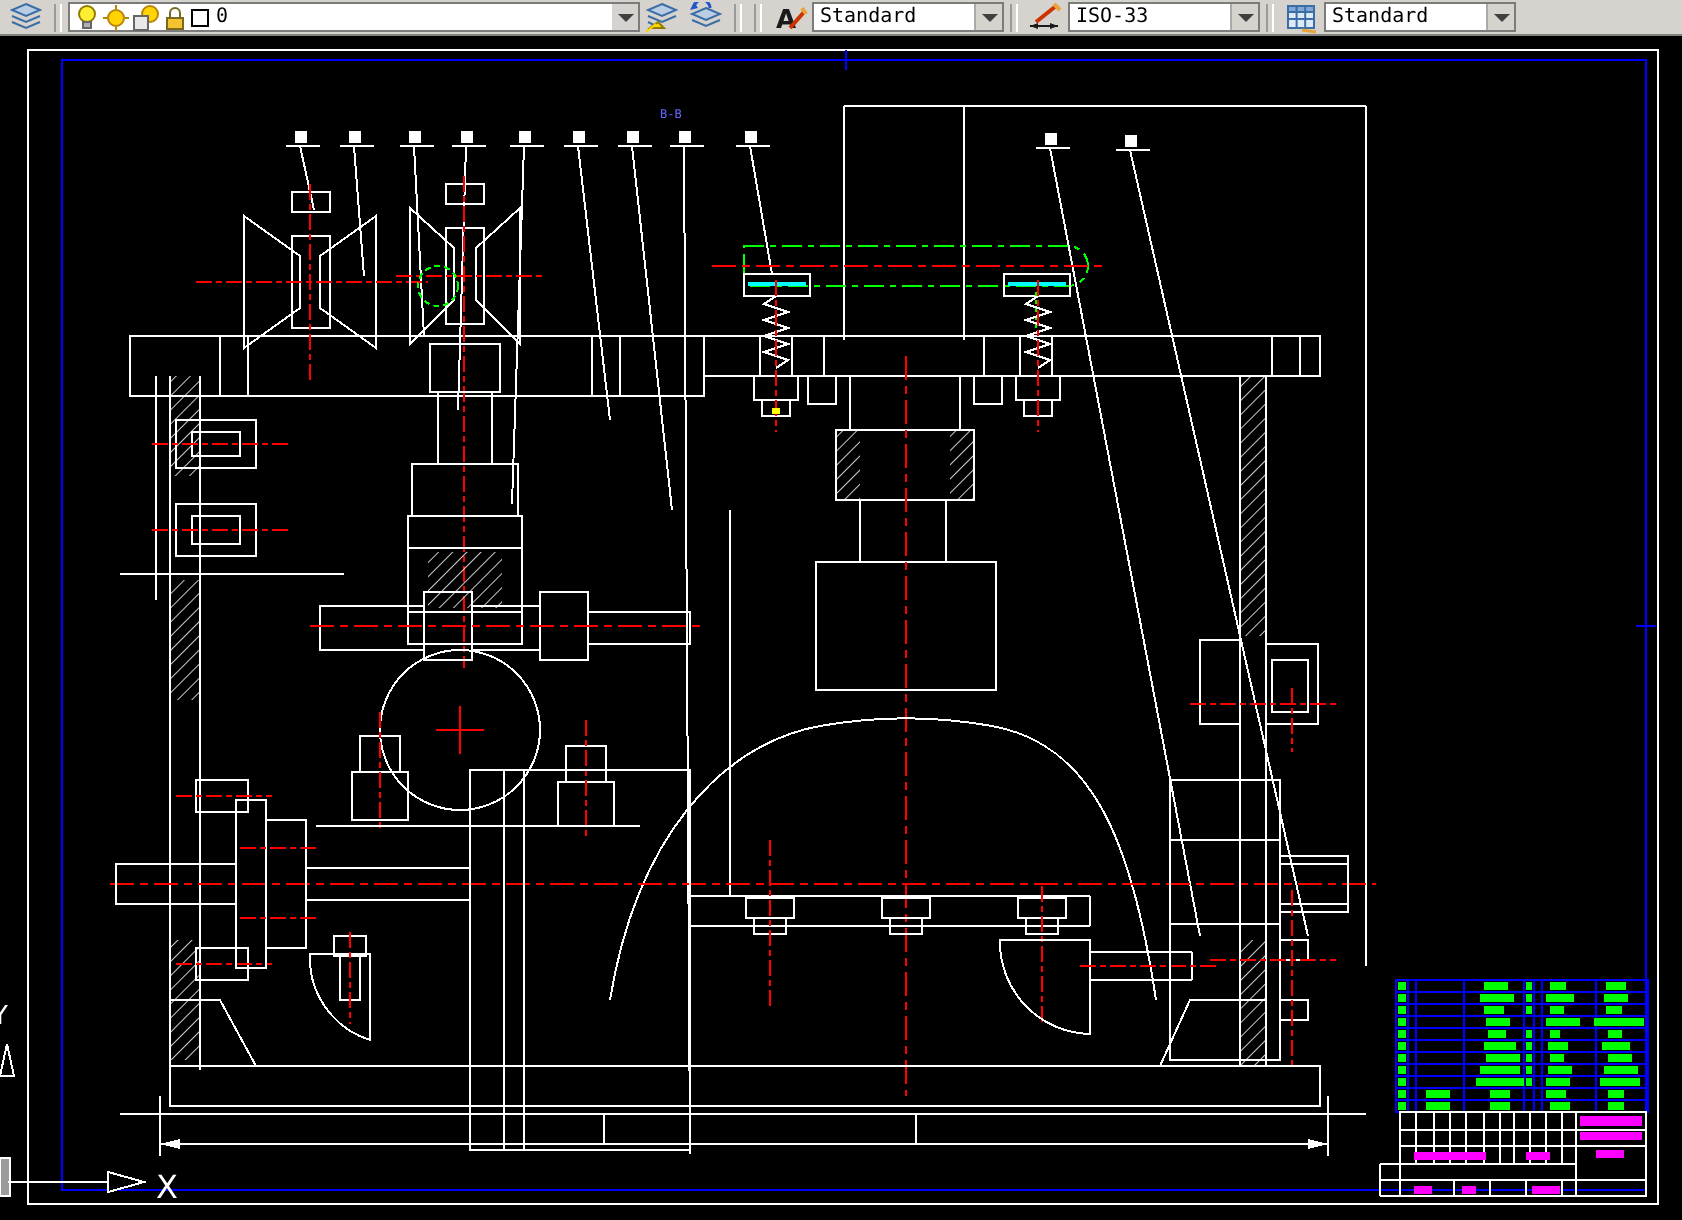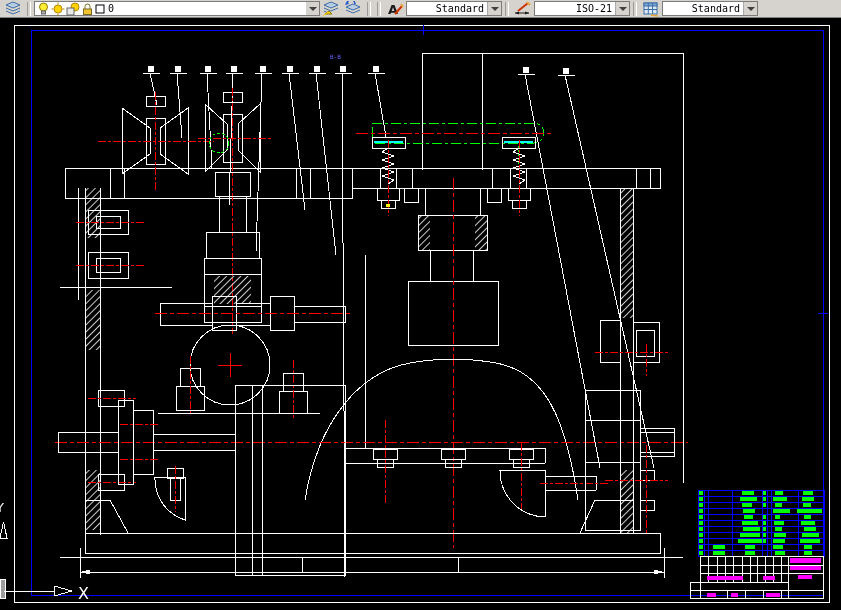--- a/index.html
+++ b/index.html
@@ -9,21 +9,21 @@
     border-bottom:1px solid #808080;display:flex;align-items:center;box-sizing:border-box;padding-left:2px;}
   .tb-btn{width:22px;height:16px;display:flex;align-items:center;justify-content:center;flex:0 0 auto;}
   .tb-sep{width:2px;height:14px;border-left:1px solid #9a9a9a;border-right:1px solid #fff;margin:0 3px;flex:0 0 auto;}
   .combo{height:15px;background:#fff;border:1px solid #7b7b7b;display:flex;align-items:center;
     box-sizing:border-box;flex:0 0 auto;font-family:"DejaVu Sans Mono",monospace;font-size:10px;color:#000;}
   .combo .val{padding:0 3px;flex:1 1 auto;white-space:nowrap;overflow:hidden;}
   .combo .arrow{width:13px;height:13px;background:#d6d3ce;border-left:1px solid #aaa;
     display:flex;align-items:center;justify-content:center;flex:0 0 auto;}
   .caret{width:0;height:0;border-left:4px solid transparent;border-right:4px solid transparent;border-top:4px solid #404040;}
   .layer-combo{width:286px;}
-  .style-combo{width:96px;text-align:right;}
+  .style-combo{width:96px;}
   .lc-icons{display:flex;align-items:center;gap:1px;padding-left:2px;}
   
   .canvas-wrap{position:absolute;left:0;top:18px;width:841px;height:592px;background:#000;}
   svg{display:block;}
   .w{stroke:#fff;fill:none;stroke-width:1;}
   .cl{stroke:#ff0000;fill:none;stroke-width:1;stroke-dasharray:12 3 4 3;}
   .clr{stroke:#ff0000;fill:none;stroke-width:1;stroke-dasharray:8 2 3 2;}
   .ph{stroke:#00ff00;fill:none;stroke-width:1;stroke-dasharray:10 3 3 3;}
   .cy{stroke:#00ffff;fill:none;stroke-width:2;}
   .bl{stroke:#0000ff;fill:none;stroke-width:1;}
@@ -114,21 +114,21 @@
   <div class="tb-btn">
     <svg width="18" height="16" viewBox="0 0 18 16">
       <line x1="1" y1="12" x2="15" y2="12" stroke="#1a1a1a"></line>
       <path d="M1 12 L5 10.5 5 13.5Z" fill="#1a1a1a"></path>
       <path d="M15 12 L11 10.5 11 13.5Z" fill="#1a1a1a"></path>
       <line x1="4" y1="10" x2="14" y2="2" stroke="#cc3300" stroke-width="2"></line>
       <line x1="13" y1="1" x2="16" y2="4" stroke="#e8a33d" stroke-width="2"></line>
     </svg>
   </div>
   <div class="combo style-combo">
-    <span class="val">ISO-21</span>
+    <span class="val">ISO-33</span>
     <span class="arrow">
         <span class="caret"></span>
       </span>
   </div>
   <div class="tb-sep"></div>
 
   <div class="tb-btn">
     <svg width="18" height="16" viewBox="0 0 18 16">
       <rect x="2" y="2" width="13" height="11" fill="#dce9f7" stroke="#3c6ea5"></rect>
       <rect x="2" y="2" width="13" height="3" fill="#7fa8d9" stroke="#3c6ea5"></rect>

